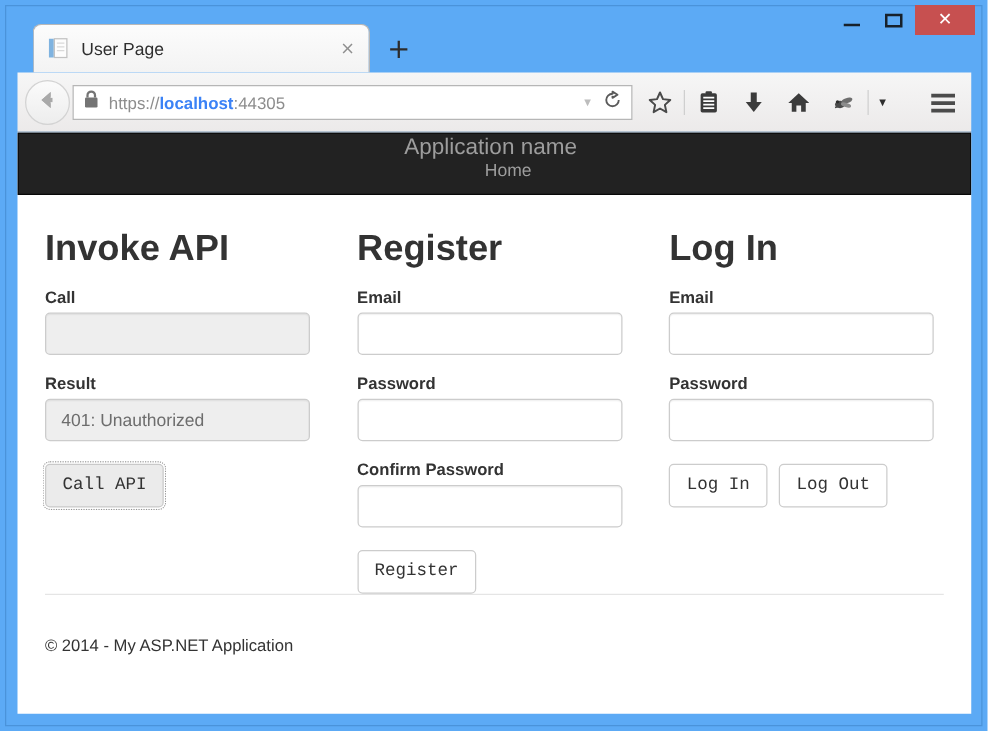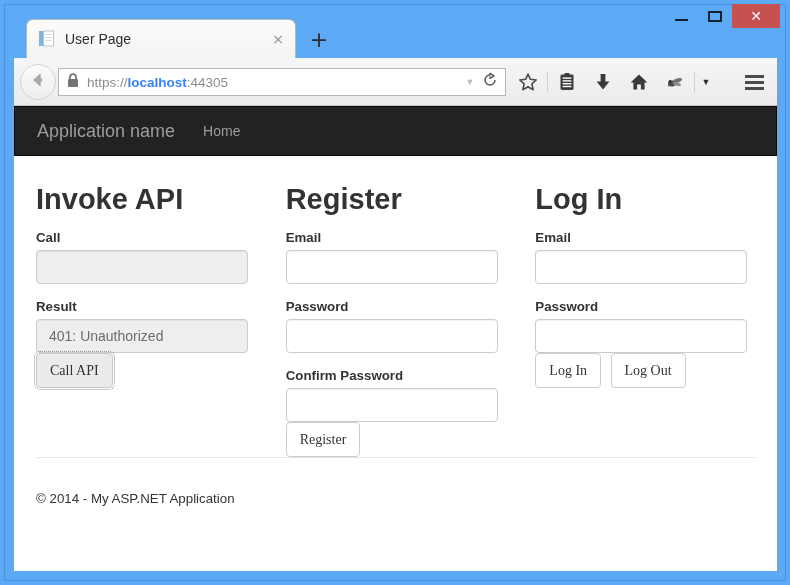--- a/index.html
+++ b/index.html
@@ -221,20 +221,21 @@
   }
 
   
   #site-navbar {
     height: 50px;
     background: #222222;
     border: 1px solid #080808;
     display: flex;
     align-items: center;
     padding-left: 22px;
+    flex-direction: column;
   }
   #brand {
     font-size: 18px;
     color: #9d9d9d;
     margin-right: 28px;
     white-space: nowrap;
   }
   #nav-home {
     font-size: 14px;
     color: #9d9d9d;
@@ -282,27 +283,28 @@
     padding: 6px 12px;
     box-shadow: inset 0 1px 1px rgba(0,0,0,0.06);
     outline: none;
   }
   .txt[disabled] {
     background: #eeeeee;
     color: #6d6d6d;
   }
   .btn {
     display: inline-block;
-    font-family: Liberation Serif, serif;
+    font-family: Liberation Mono, monospace;
     font-size: 14px;
     color: #333333;
     background: #ffffff;
     border: 1px solid #cccccc;
     border-radius: 4px;
     padding: 7px 13px;
+    margin-top: 18px;
     line-height: 1.4;
   }
   .btn.focused {
     background: #ebebeb;
     border: 1px solid #c9c9c9;
     outline: 1px dotted #949494;
     outline-offset: 1px;
   }
   .btn + .btn { margin-left: 5px; }
 

